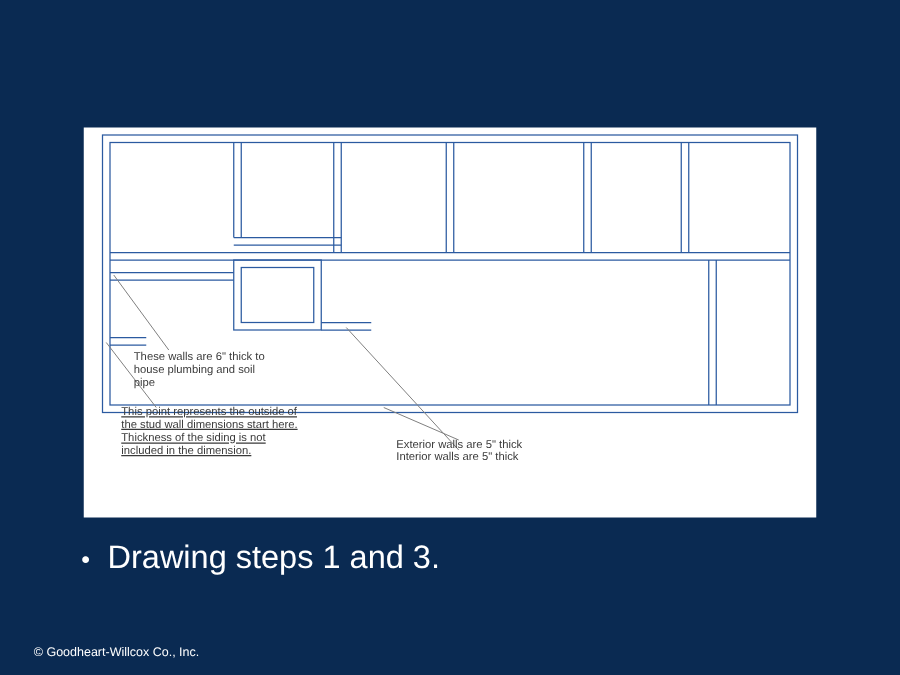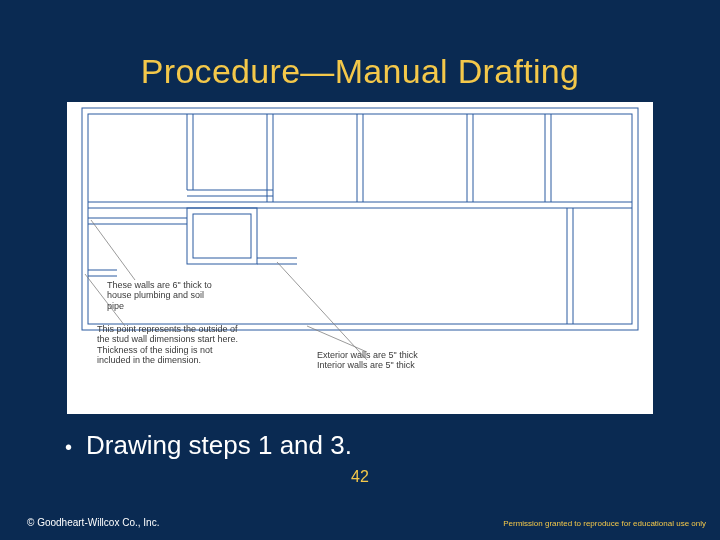--- a/index.html
+++ b/index.html
@@ -27,21 +27,21 @@
   }
   .figure svg { display: block; }
   .figure .anno {
     position: absolute;
     font-size: 9px;
     line-height: 1.15;
     color: #3a3a3a;
     font-family: Arial, sans-serif;
   }
   .anno1 { top: 178px; left: 40px; width: 110px; }
-  .anno2 { top: 222px; left: 30px; width: 150px; }
+  .anno2 { top: 222px; left: 30px; width: 150px; text-decoration: underline; }
   .anno3 { top: 248px; left: 250px; width: 170px; }
   .bullet-row {
     position: absolute;
     top: 430px; left: 65px;
     color: #ffffff;
     font-size: 26px;
     display: flex;
     align-items: baseline;
   }
   .bullet-dot { margin-right: 14px; font-size: 20px; line-height: 26px; }
@@ -63,21 +63,20 @@
     bottom: 12px; right: 14px;
     color: #f4c84a;
     font-size: 8px;
   }
 </style>
 </head>
 <body>
 
 <div class="slide">
 
-  <div class="title">Procedure—Manual Drafting</div>
 
   <div class="figure">
     <svg width="586" height="312" viewBox="0 0 586 312">
       <g stroke="#2b5aa0" stroke-width="1" fill="none">
 
         <rect x="15" y="6" width="556" height="222"></rect>
         <rect x="21" y="12" width="544" height="210"></rect>
 
         <line x1="120" y1="12" x2="120" y2="88"></line>
         <line x1="126" y1="12" x2="126" y2="88"></line>
@@ -128,18 +127,16 @@
     <div class="anno anno2">This point represents the outside of the stud wall dimensions start here. Thickness of the siding is not included in the dimension.</div>
     <div class="anno anno3" style="white-space:pre-line;">Exterior walls are 5" thick
 Interior walls are 5" thick</div>
   </div>
 
   <div class="bullet-row">
     <span class="bullet-dot">•</span>
     <span>Drawing steps 1 and 3.</span>
   </div>
 
-  <div class="slide-num">42</div>
 
   <div class="copyright">© Goodheart-Willcox Co., Inc.</div>
-  <div class="permission">Permission granted to reproduce for educational use only</div>
 
 </div>
 
 </body></html>

